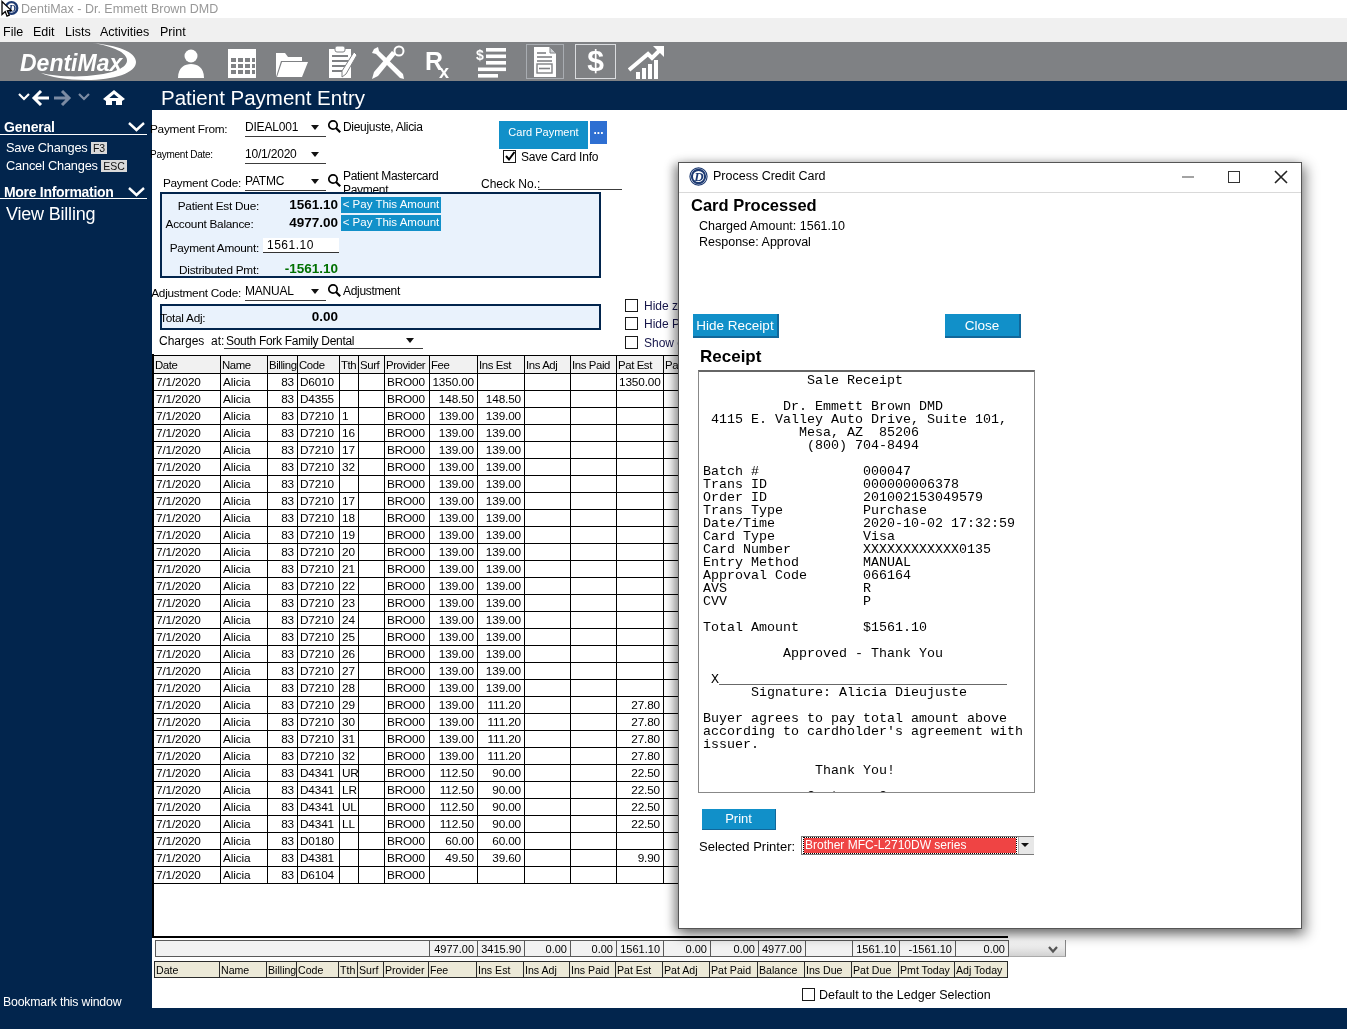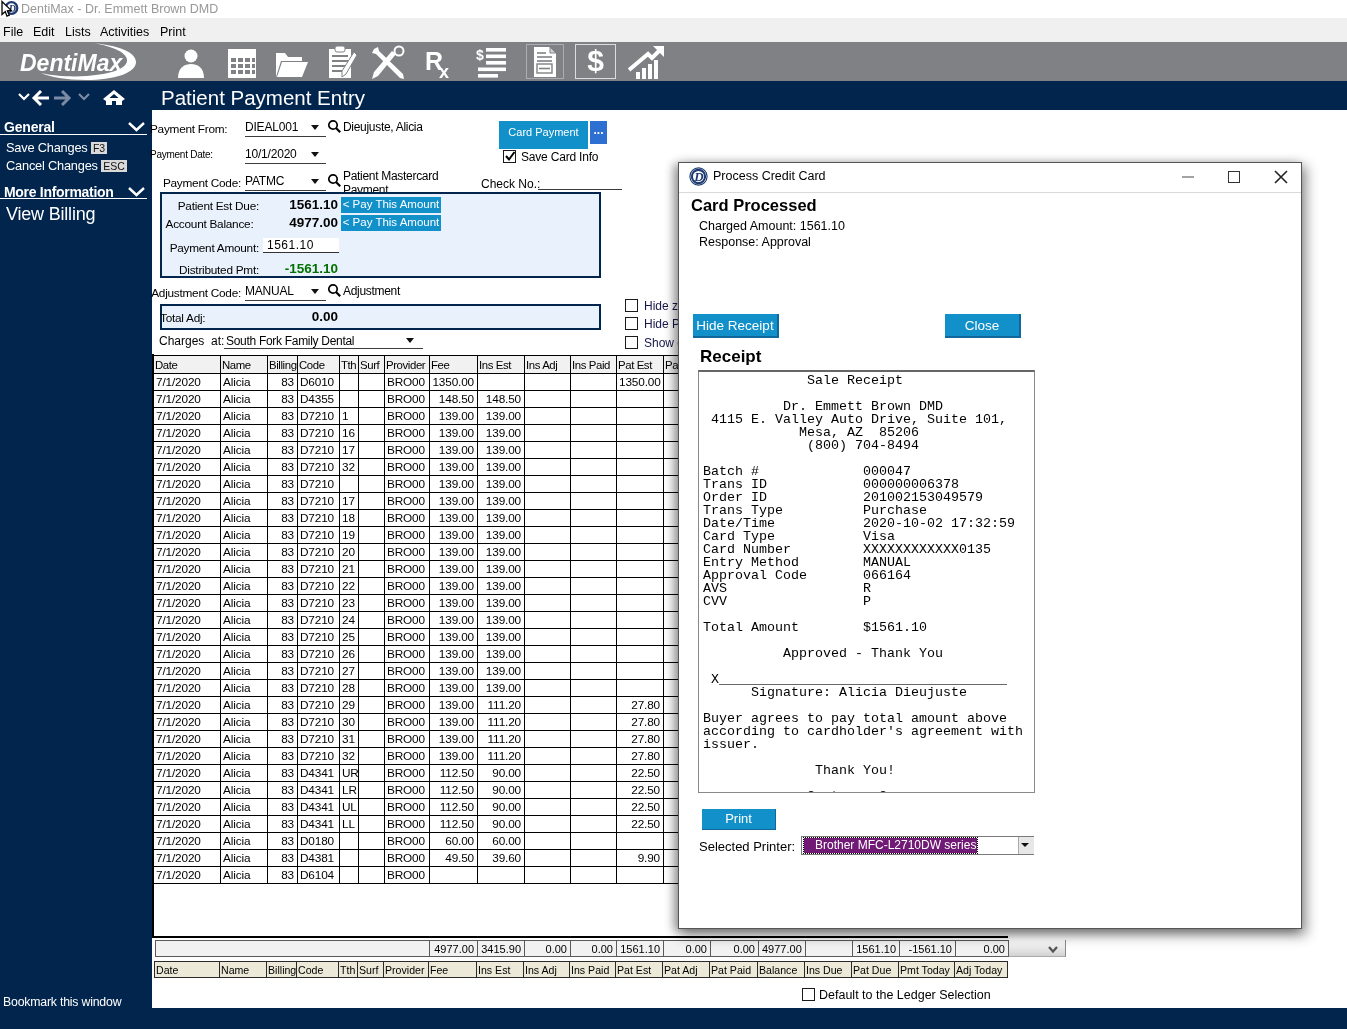--- a/index.html
+++ b/index.html
@@ -1053,19 +1053,19 @@
 according to cardholder's agreement with
 issuer.
 
               Thank You!
 
              Customer Copy</pre>
  </div>
  <div class="cyanbtn" style="left:23px;top:646px;width:74px;height:21px;font-size:13px;line-height:20px;border-right:1.5px solid #11679a;border-bottom:1.5px solid #11679a">Print</div>
  <div class="a" style="left:20px;top:676px;font-size:13px">Selected Printer:</div>
  <div class="a" style="left:122px;top:673px;width:233px;height:19px;background:#fff;border:1px solid #7a7a7a">
-   <div class="a" style="left:2px;top:1px;width:173px;height:15px;background:#701a75;outline:1px dotted #000;color:#fff;font-size:12px;line-height:15px;padding-left:11px;white-space:nowrap;overflow:hidden">Brother MFC-L2710DW series</div>
+   <div class="a" style="left:2px;top:1px;width:212px;height:15px;background:#ef4444;outline:1px dotted #000;color:#fff;font-size:12px;line-height:15px;padding-left:1px;white-space:nowrap;overflow:hidden">Brother MFC-L2710DW series</div>
    <div class="a" style="left:216px;top:0;width:16px;height:17px;background:#e7e7e7;border-left:1px solid #aaa"></div>
    <div class="arw" style="left:219px;top:6px;border-left-width:4px;border-right-width:4px;border-top-width:4.5px"></div>
  </div>
 </div>
 
 <div class="a" style="left:152px;top:1008px;width:1195px;height:21px;background:#02254d"></div>
 
 </body></html>

